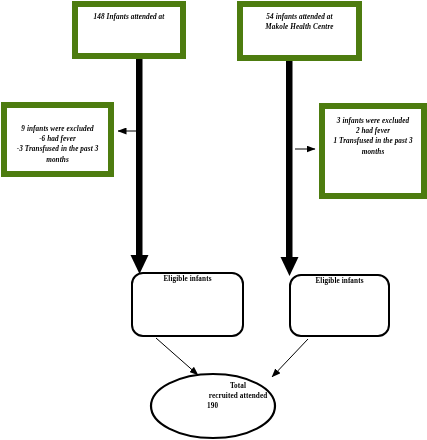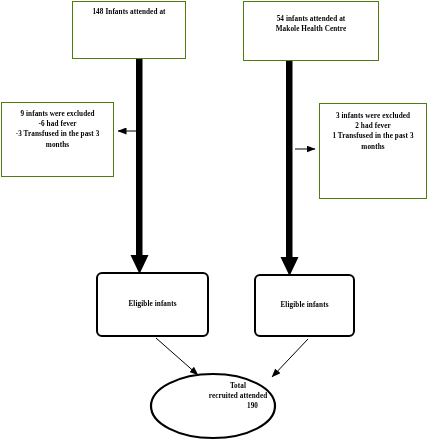--- a/index.html
+++ b/index.html
@@ -23,54 +23,56 @@
     height: 440px;
   }
   .node-box {
     position: absolute;
     box-sizing: border-box;
     background: #ffffff;
     display: flex;
     justify-content: center;
   }
   .rect-node {
-    border: 1px solid #4d7c0f;
+    border: 6px solid #4d7c0f;
+    font-style: italic;
   }
   .round-node {
     border: 2px solid #000000;
-    border-radius: 6px;
-    align-items: center;
+    border-radius: 12px;
+    align-items: flex-start;
+    margin-left: 35px;
   }
   .node-text {
     font-weight: bold;
     font-size: 7.2px;
     line-height: 1.42;
     color: #000000;
     text-align: center;
     letter-spacing: 0.1px;
     width: 100%;
   }
   .node-text .ln {
     display: block;
   }
 
   
   #box-source-drrh {
     left: 72px;  top: 1px;  width: 114px; height: 58px;
     padding-top: 5px;
   }
   #box-source-makole {
-    left: 243px; top: 1px;  width: 136px; height: 60px;
-    padding-top: 12px;
+    left: 237px; top: 1px;  width: 125px; height: 60px;
+    padding-top: 5px;
   }
 
   
   #box-excluded-drrh {
     left: 1px;   top: 102px; width: 113px; height: 75px;
-    padding-top: 6px;
+    padding-top: 16px;
   }
   #box-excluded-makole {
     left: 319px; top: 103px; width: 108px; height: 96px;
     padding-top: 7px;
     justify-content: flex-end;
   }
 
   
   #box-eligible-drrh {
     left: 96px;  top: 272px; width: 113px; height: 65px;
@@ -82,21 +84,21 @@
   
   #total-label {
     position: absolute;
     left: 178px;
     top: 381px;
     width: 120px;
     text-align: center;
   }
   #total-label .ln-left {
     display: block;
-    text-align: center;
+    text-align: left;
     padding-left: 29px;
   }
 </style>
 </head>
 <body>
 
 <div id="flowchart-root">
 
   <svg id="flow-svg" viewBox="0 0 427 440">
     <defs>

